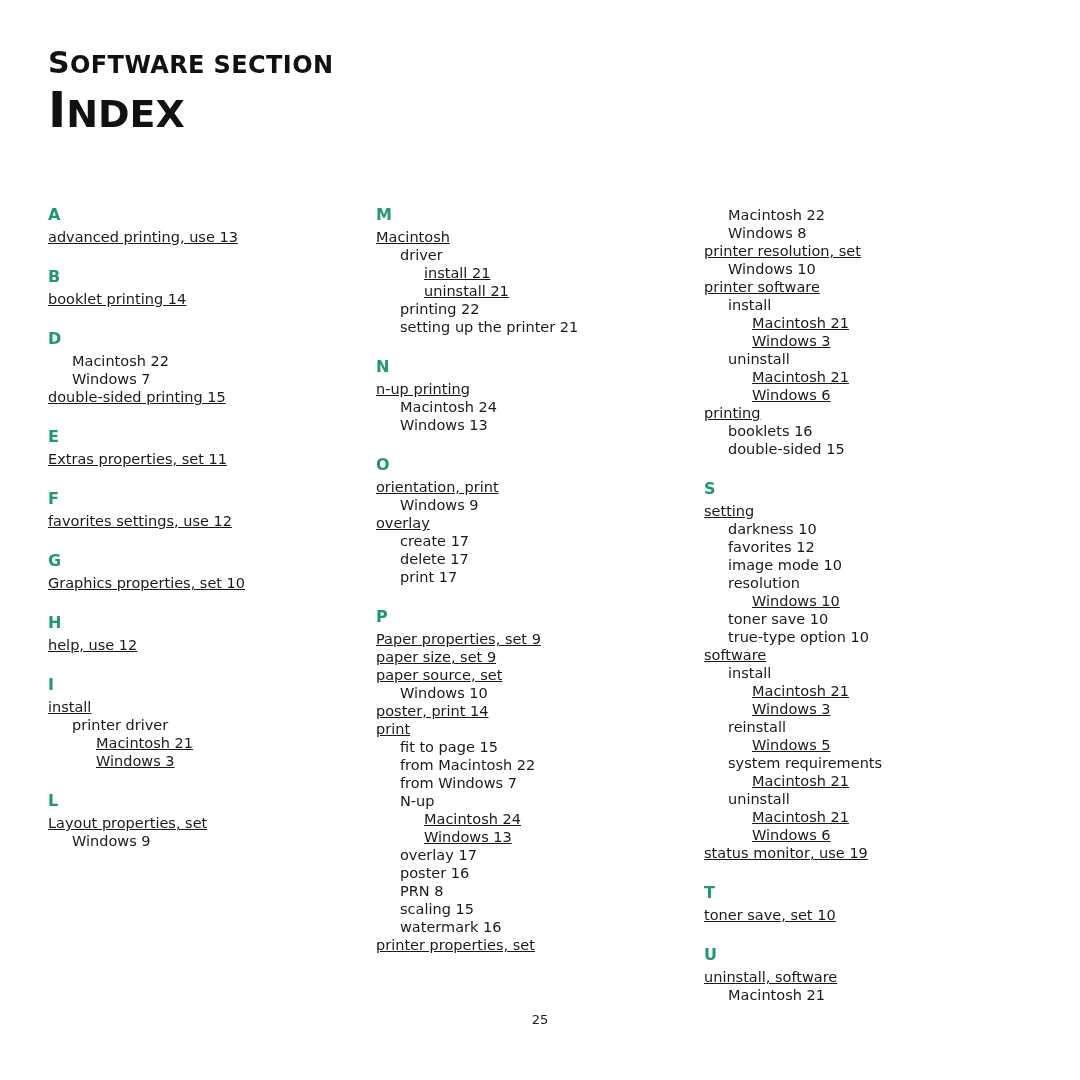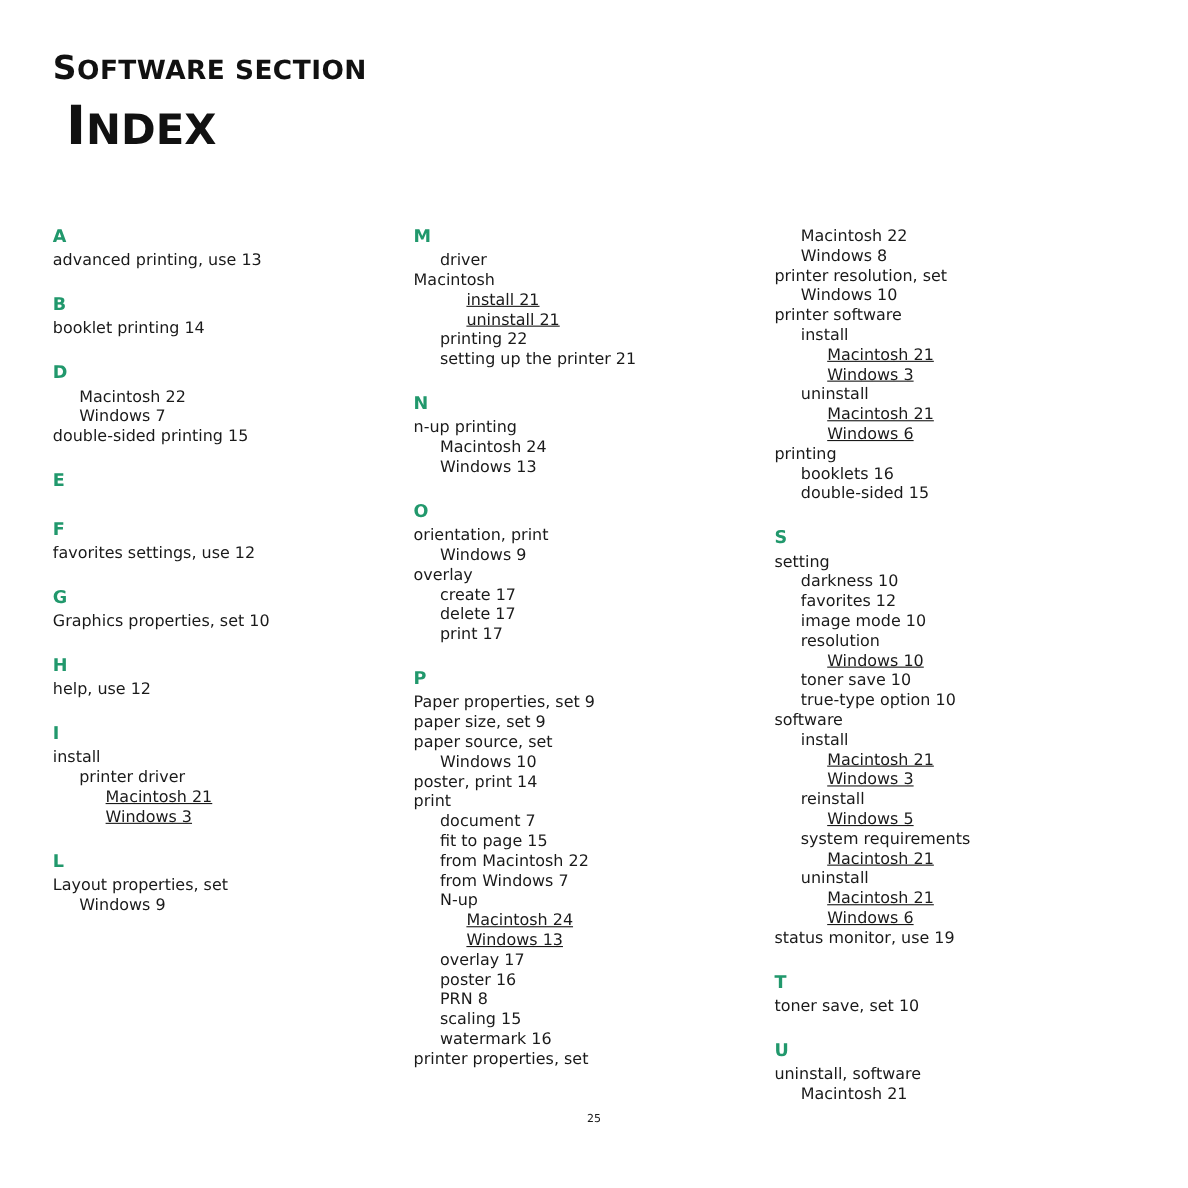--- a/index.html
+++ b/index.html
@@ -33,21 +33,21 @@
     margin: 0 0 8px 0;
     white-space: nowrap;
   }
   .kicker .cap-first { font-size: 30px; }
   .kicker .cap-rest  { font-size: 24px; }
 
   .doc-title {
     font-weight: bold;
     color: #111111;
     line-height: 1.0;
-    margin: 12px;
+    margin: 0;
     white-space: nowrap;
   }
   .doc-title .cap-first { font-size: 49px; }
   .doc-title .cap-rest  { font-size: 38px; }
 
   
   .columns {
     position: absolute;
     left: 48px;
     top: 206px;
@@ -74,35 +74,35 @@
   .section:last-child { margin-bottom: 0; }
 
   .entry {
     font-size: 14.5px;
     line-height: 18px;
     margin: 0;
     padding: 0;
     white-space: nowrap;
     color: #1a1a1a;
   }
-  .lvl0 { padding-left: 0px; }
+  .lvl0 { padding-left: 0px; text-decoration: underline; }
   .lvl1 { padding-left: 24px; }
   .lvl2 { padding-left: 48px; text-decoration: underline; }
 
   
   .cont { margin: 0 0 22px 0; }
 
   
   .page-number {
     position: absolute;
     left: 0;
     right: 0;
     top: 1012px;
     text-align: center;
-    font-size: 10px;
+    font-size: 13px;
     color: #1a1a1a;
   }
 </style>
 </head>
 <body>
 
 <div class="page">
 
   <div class="header">
     <div class="kicker">
@@ -124,20 +124,21 @@
           <div class="entry lvl0">booklet printing 14</div>
         </div>
         <div class="section">
           <div class="letter-heading">D</div>
           <div class="entry lvl1">Macintosh 22</div>
           <div class="entry lvl1">Windows 7</div>
           <div class="entry lvl0">double-sided printing 15</div>
         </div>
         <div class="section">
           <div class="letter-heading">E</div>
+          <div class="entry lvl0">Extras properties, set 11</div>
         </div>
         <div class="section">
           <div class="letter-heading">F</div>
           <div class="entry lvl0">favorites settings, use 12</div>
         </div>
         <div class="section">
           <div class="letter-heading">G</div>
           <div class="entry lvl0">Graphics properties, set 10</div>
         </div>
         <div class="section">
@@ -153,22 +154,22 @@
         </div>
         <div class="section">
           <div class="letter-heading">L</div>
           <div class="entry lvl0">Layout properties, set</div>
           <div class="entry lvl1">Windows 9</div>
         </div>
       </div>
       <div class="column">
         <div class="section">
           <div class="letter-heading">M</div>
+          <div class="entry lvl0">Macintosh</div>
           <div class="entry lvl1">driver</div>
-          <div class="entry lvl0">Macintosh</div>
           <div class="entry lvl2">install 21</div>
           <div class="entry lvl2">uninstall 21</div>
           <div class="entry lvl1">printing 22</div>
           <div class="entry lvl1">setting up the printer 21</div>
         </div>
         <div class="section">
           <div class="letter-heading">N</div>
           <div class="entry lvl0">n-up printing</div>
           <div class="entry lvl1">Macintosh 24</div>
           <div class="entry lvl1">Windows 13</div>
@@ -183,21 +184,20 @@
           <div class="entry lvl1">print 17</div>
         </div>
         <div class="section">
           <div class="letter-heading">P</div>
           <div class="entry lvl0">Paper properties, set 9</div>
           <div class="entry lvl0">paper size, set 9</div>
           <div class="entry lvl0">paper source, set</div>
           <div class="entry lvl1">Windows 10</div>
           <div class="entry lvl0">poster, print 14</div>
           <div class="entry lvl0">print</div>
-          <div class="entry lvl1">document 7</div>
           <div class="entry lvl1">fit to page 15</div>
           <div class="entry lvl1">from Macintosh 22</div>
           <div class="entry lvl1">from Windows 7</div>
           <div class="entry lvl1">N-up</div>
           <div class="entry lvl2">Macintosh 24</div>
           <div class="entry lvl2">Windows 13</div>
           <div class="entry lvl1">overlay 17</div>
           <div class="entry lvl1">poster 16</div>
           <div class="entry lvl1">PRN 8</div>
           <div class="entry lvl1">scaling 15</div>

